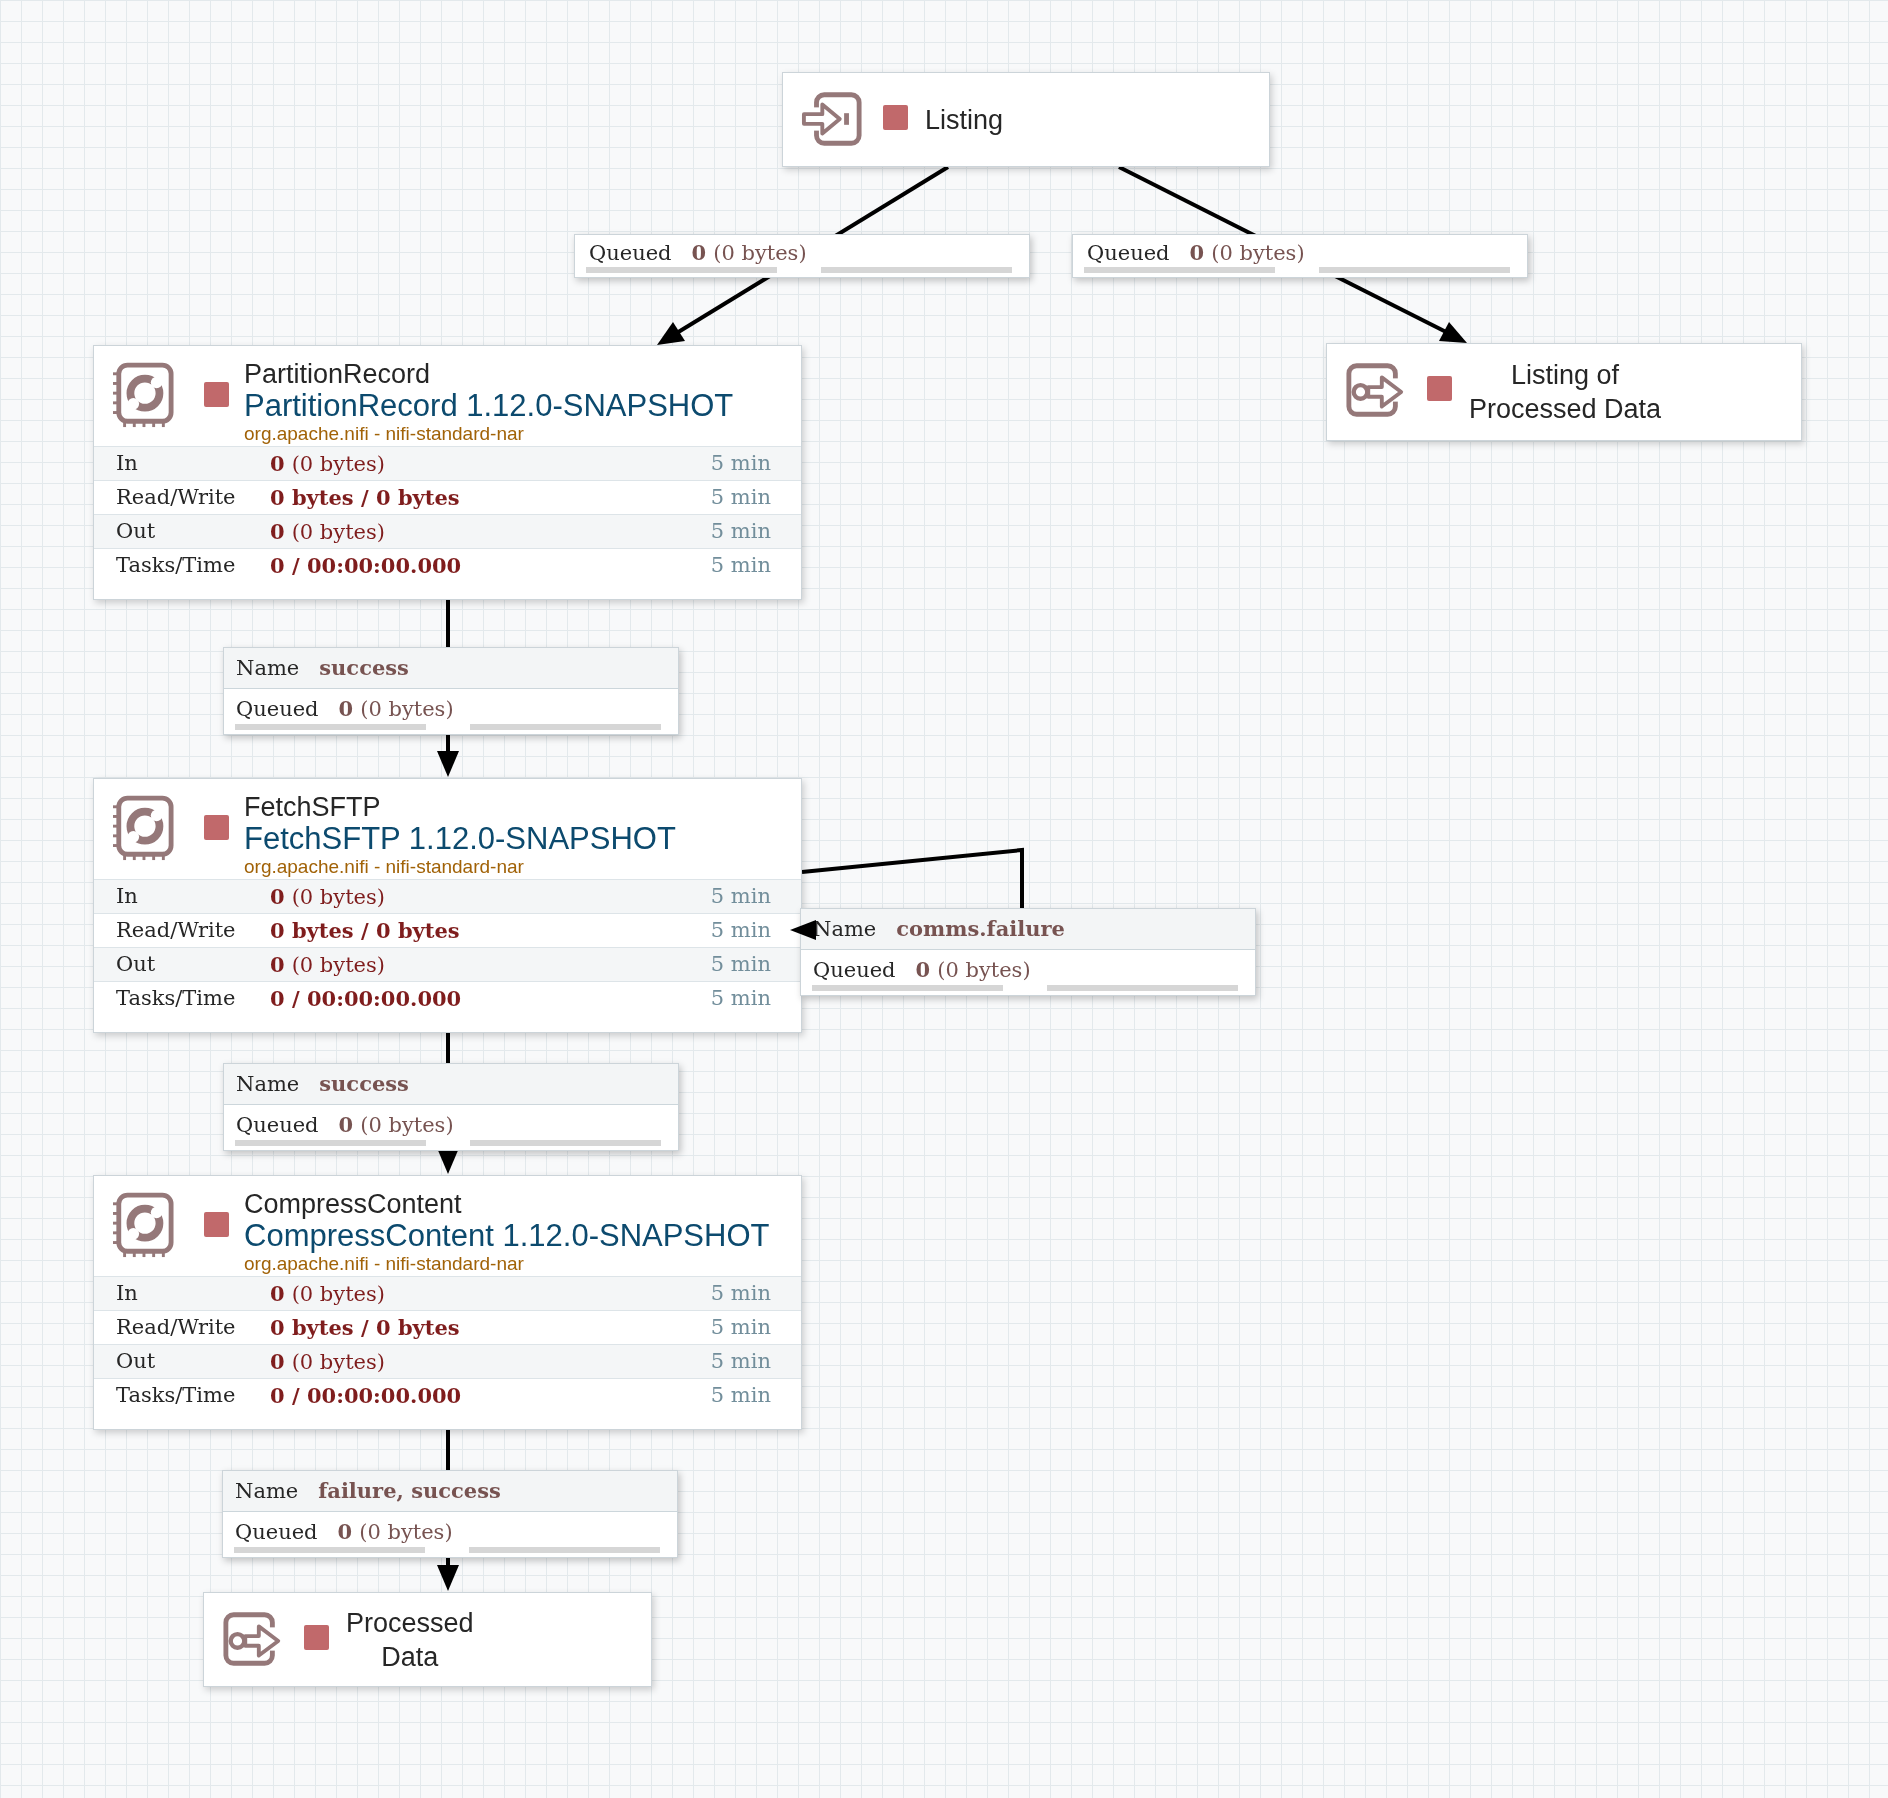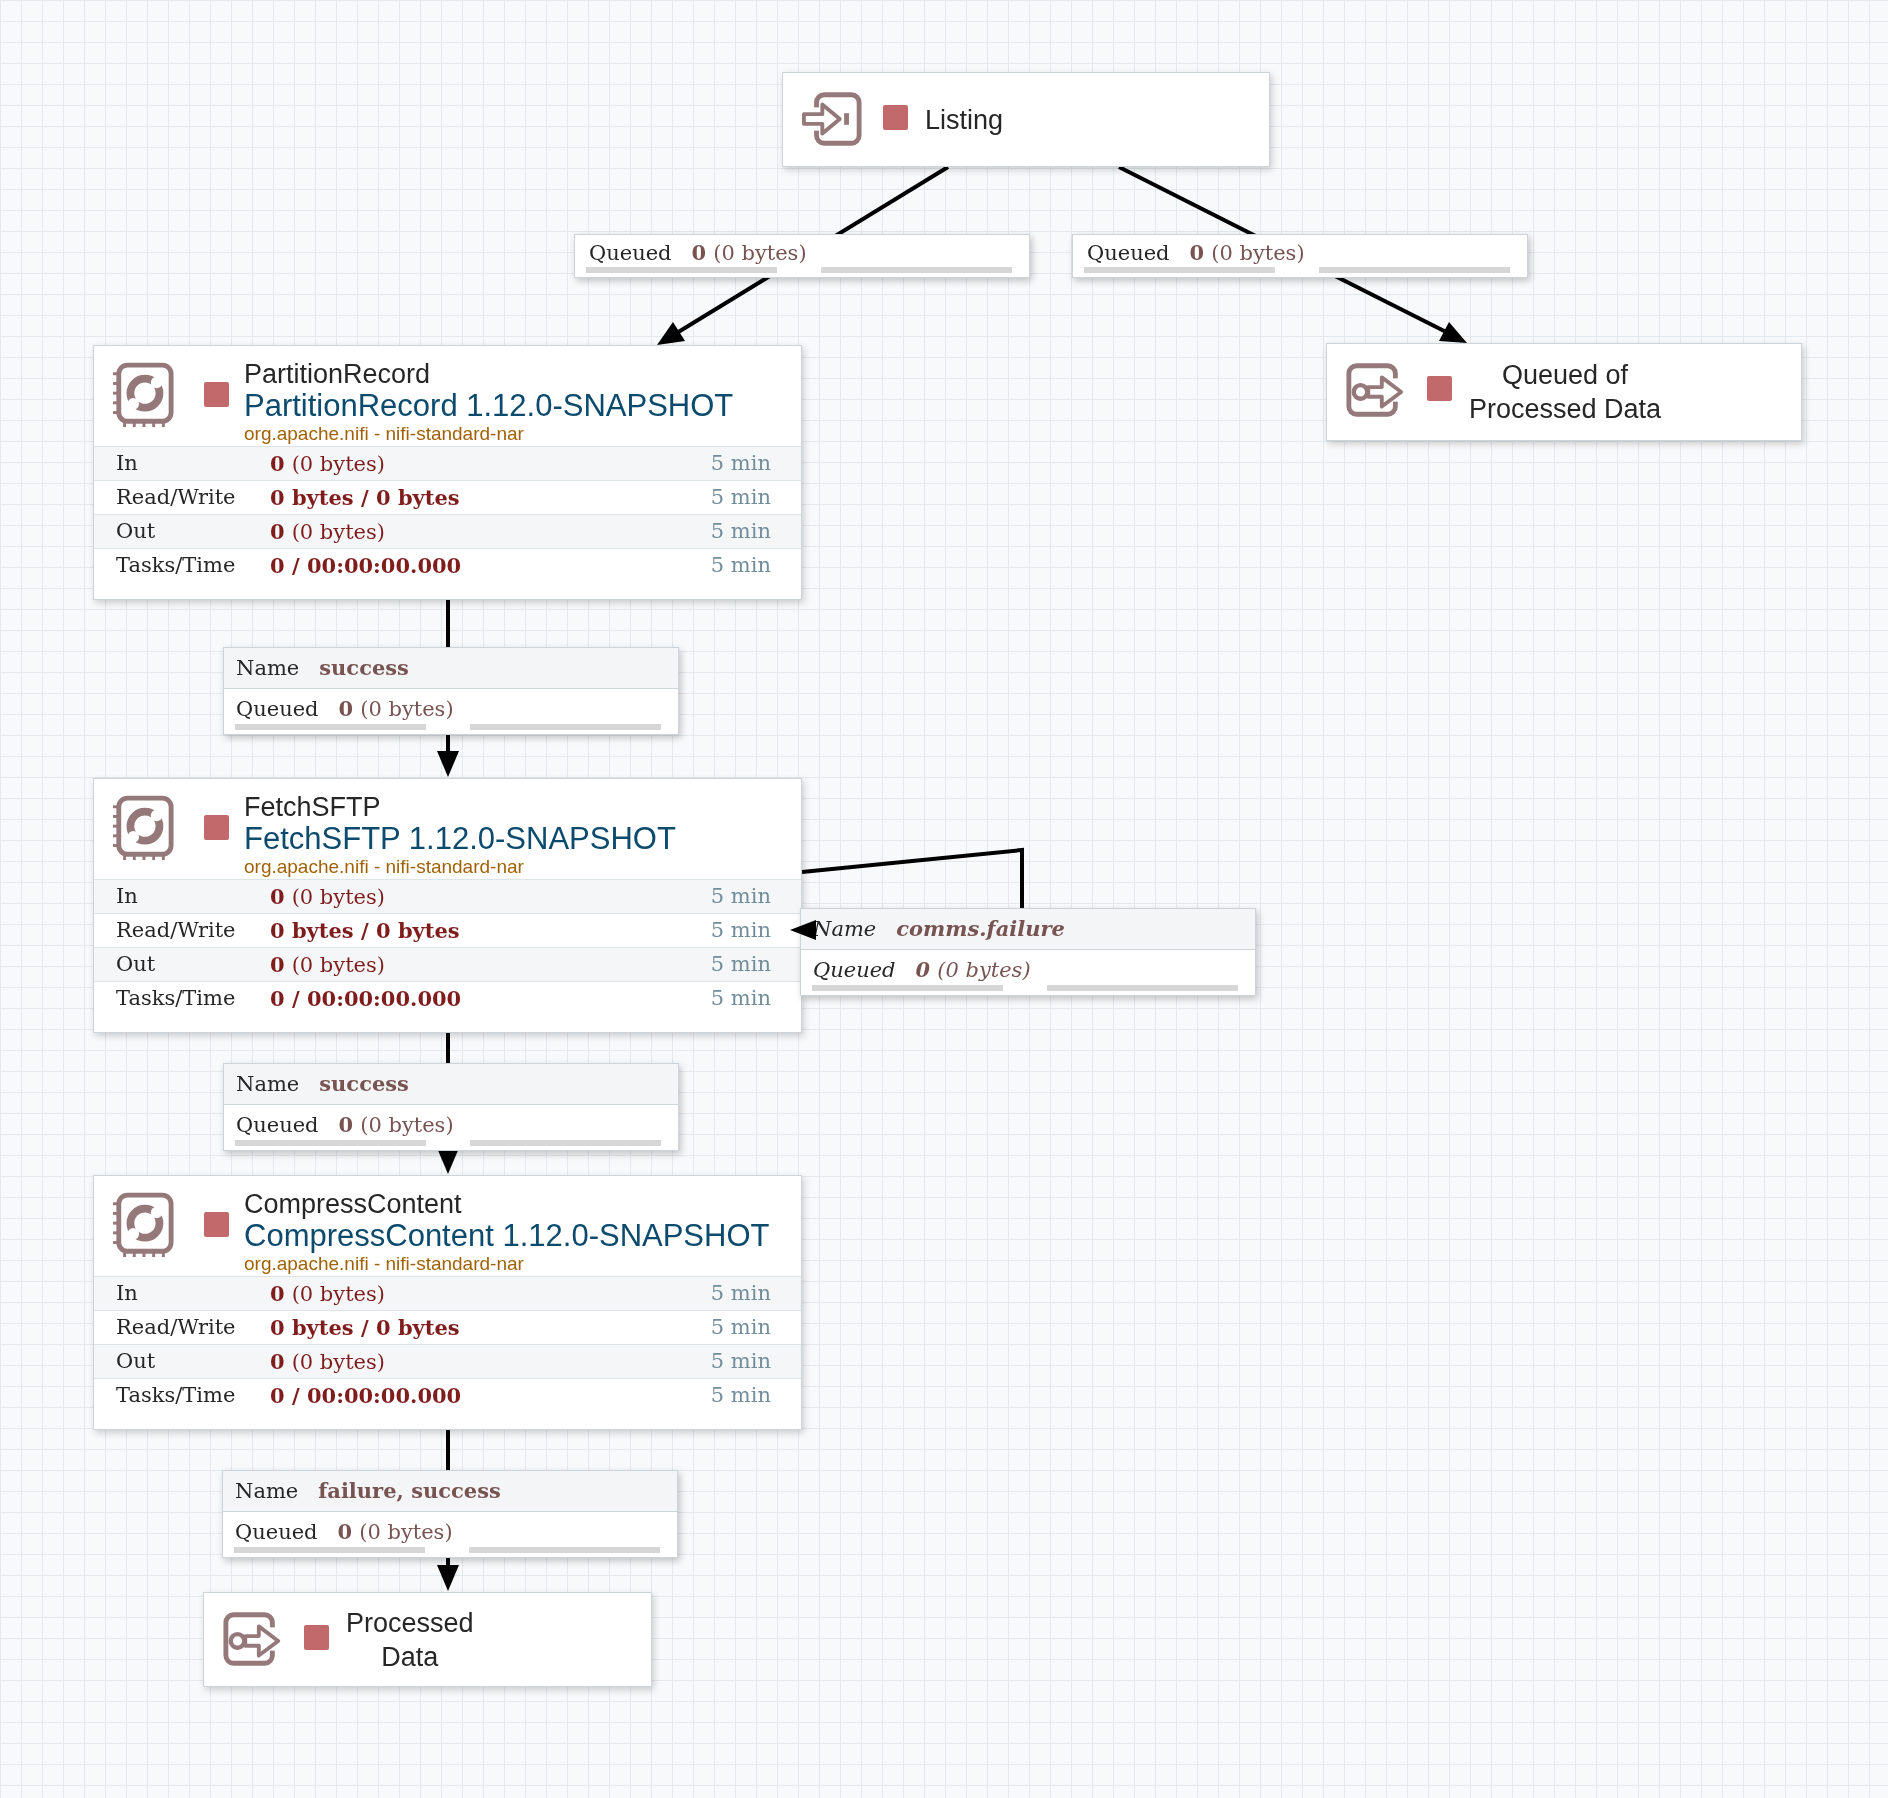--- a/index.html
+++ b/index.html
@@ -61,21 +61,21 @@
   
   #port-listing{left:782px;top:72px;width:488px;height:95px;}
   #port-lopd{left:1326px;top:343px;width:476px;height:98px;}
   #port-pd{left:203px;top:1592px;width:449px;height:95px;}
   #proc-partition{left:93px;top:345px;}
   #proc-fetch{left:93px;top:778px;}
   #proc-compress{left:93px;top:1175px;}
   #label-queued-left{left:574px;top:234px;}
   #label-queued-right{left:1072px;top:234px;}
   #label-success-1{left:223px;top:647px;}
-  #label-comms{left:800px;top:908px;font-style:italic;}
+  #label-comms{left:800px;top:908px;}
   #label-success-2{left:223px;top:1063px;}
   #label-failsucc{left:222px;top:1470px;}
 </style>
 </head>
 <body>
 
 <div id="canvas">
 
   <svg id="wires" width="1888" height="1798">
     <g stroke="#000" stroke-width="4" fill="none">
@@ -134,21 +134,21 @@
     <span class="port-icon">
       <svg width="62" height="58" viewBox="0 0 64 58">
         <rect x="4" y="4" width="48" height="50" rx="8" fill="none" stroke="#957879" stroke-width="5"></rect>
         <rect x="48" y="17" width="12" height="24" fill="#ffffff"></rect>
         <circle cx="16" cy="31" r="7" fill="none" stroke="#957879" stroke-width="4.5"></circle>
         <polygon points="24,26 38,26 38,16 58,31 38,46 38,36 24,36" fill="#ffffff" stroke="#957879" stroke-width="4" stroke-linejoin="round"></polygon>
       </svg>
     </span>
     <span class="status-square"></span>
     <div class="port-text">
-      <span>Queued of</span>
+      <span>Listing of</span>
       <span>Processed Data</span>
     </div>
   </div>
 
   <div class="comp proc" id="proc-partition">
     <div class="proc-header">
       <span class="proc-icon">
         <svg width="62" height="72" viewBox="0 0 64 74">
           <rect x="7" y="3" width="54" height="58" rx="9" fill="none" stroke="#957879" stroke-width="5"></rect>
           <g stroke="#957879" stroke-width="3">

